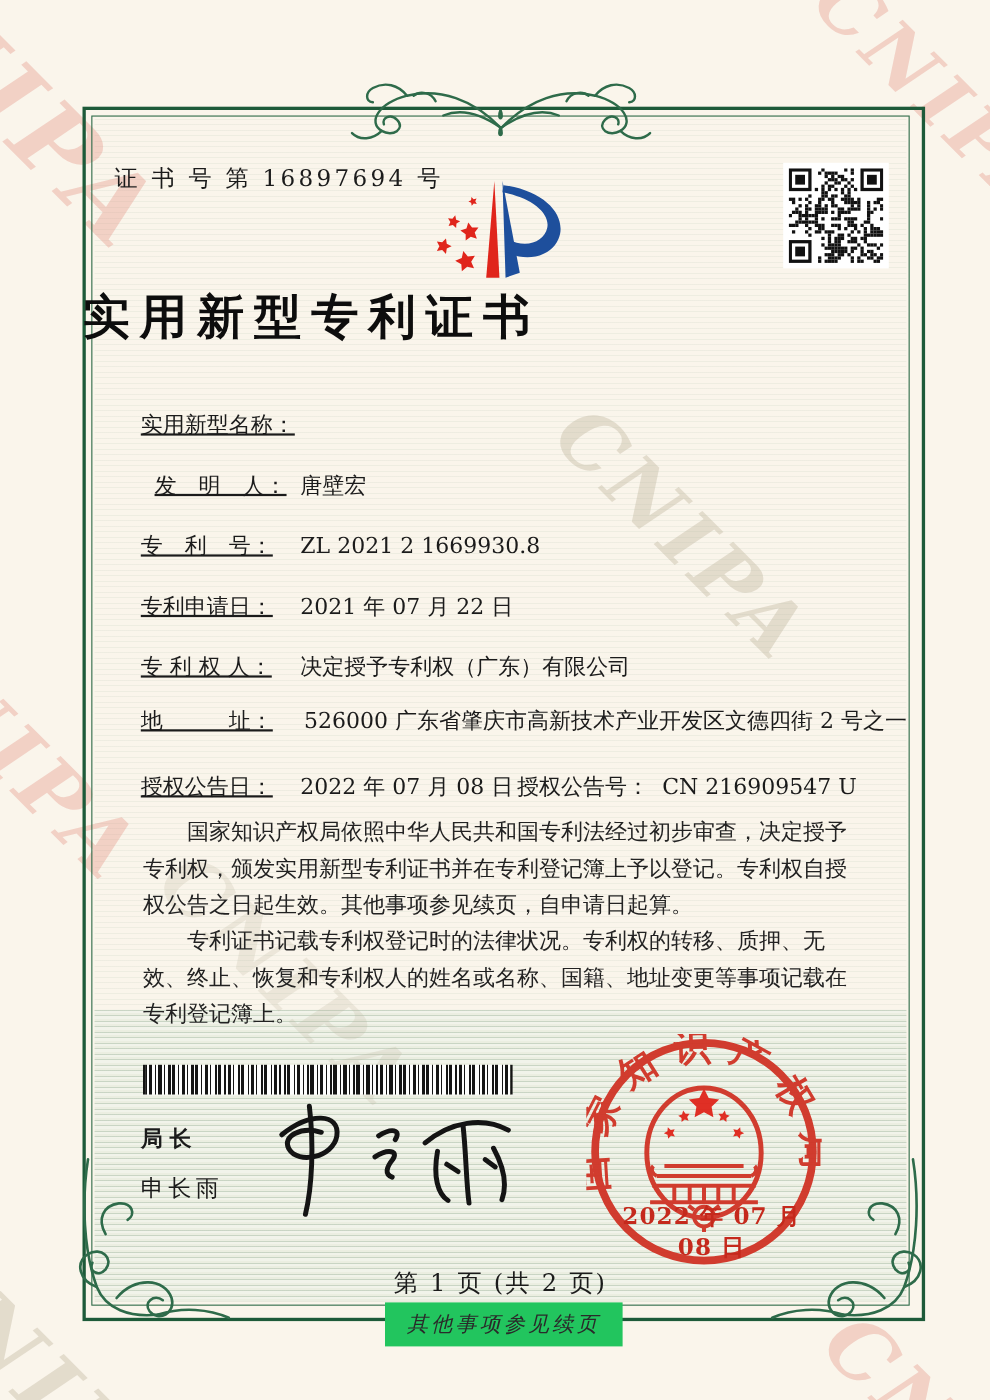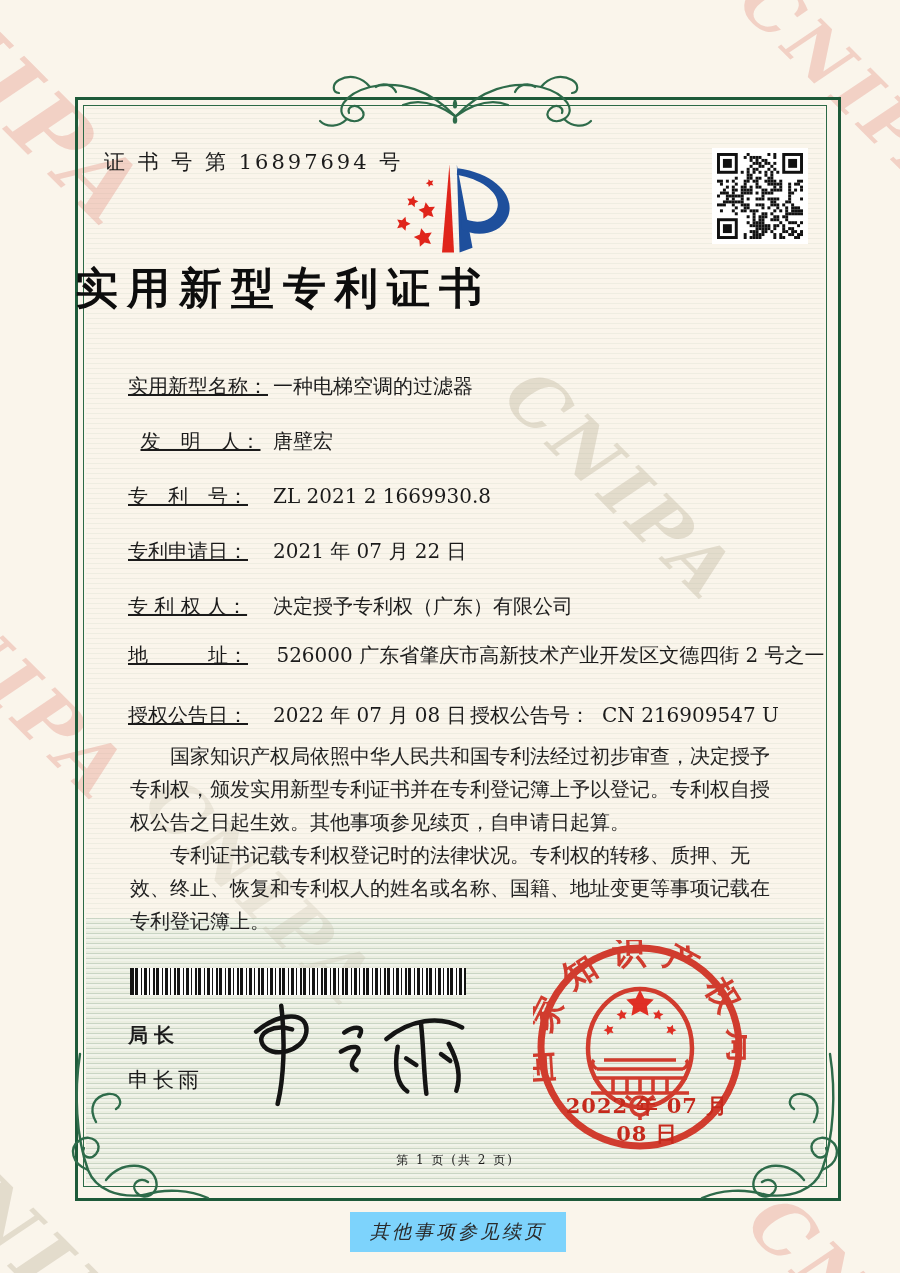--- a/index.html
+++ b/index.html
@@ -60,23 +60,23 @@
     border-left:2px solid #141414;border-right:2px solid #141414;
   }
   .sig-title{left:128px;top:1022px;font-size:20px;letter-spacing:6px;z-index:5;font-weight:bold;}
   .sig-name{left:128px;top:1066px;font-size:21px;letter-spacing:4px;z-index:5;}
   .sig-script{left:225px;top:996px;width:270px;height:118px;z-index:5;}
   .seal{left:533px;top:940px;width:214px;height:214px;z-index:6;opacity:0.95;}
   .seal-date{
     left:552px;top:1092px;width:190px;text-align:center;z-index:7;
     font-size:21px;font-weight:bold;letter-spacing:1px;color:#c5291c;
   }
-  .page-no{left:75px;top:1152px;width:760px;text-align:center;font-size:12px;letter-spacing:2px;z-index:4;}
+  .page-no{left:75px;top:1152px;width:760px;text-align:center;font-size:22px;letter-spacing:2px;z-index:4;}
   .note-box{
-    left:350px;top:1212px;width:216px;height:40px;background:#7dd3fc;z-index:8;
+    left:350px;top:1184px;width:216px;height:40px;background:#22c55e;z-index:8;
     display:flex;align-items:center;justify-content:center;
     font-size:19px;letter-spacing:3px;color:#2a2a2a;font-style:italic;
   }
 </style>
 </head>
 <body>
 
 <div class="abs guilloche"></div>
 <div class="abs guilloche-strong"></div>
 
@@ -431,21 +431,20 @@
       <rect x="22" y="28" width="1" height="1" fill="#111"></rect>
       <rect x="26" y="28" width="1" height="1" fill="#111"></rect>
       <rect x="27" y="28" width="1" height="1" fill="#111"></rect>
     </svg>
 </div>
 
 <div class="abs title">实用新型专利证书</div>
 
 <div class="abs row" style="top:371px;">
   <span class="lab">实用新型名称：</span>
-  <span class="val">一种电梯空调的过滤器</span>
 </div>
 <div class="abs row" style="top:426px;text-align:center;">
   <span class="lab">发　明　人：</span>
   <span class="val">唐壁宏</span>
 </div>
 <div class="abs row" style="top:481px;">
   <span class="lab">专　利　号：</span>
   <span class="val">ZL 2021 2 1669930.8</span>
 </div>
 <div class="abs row" style="top:536px;">

